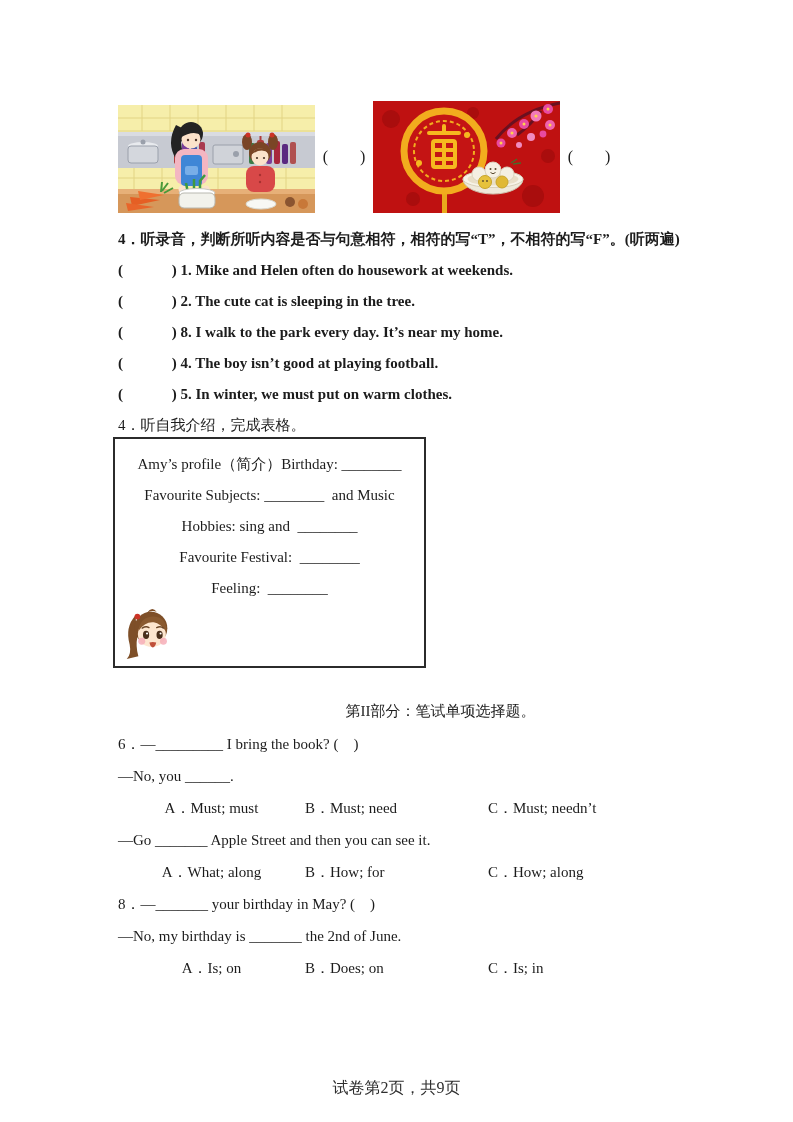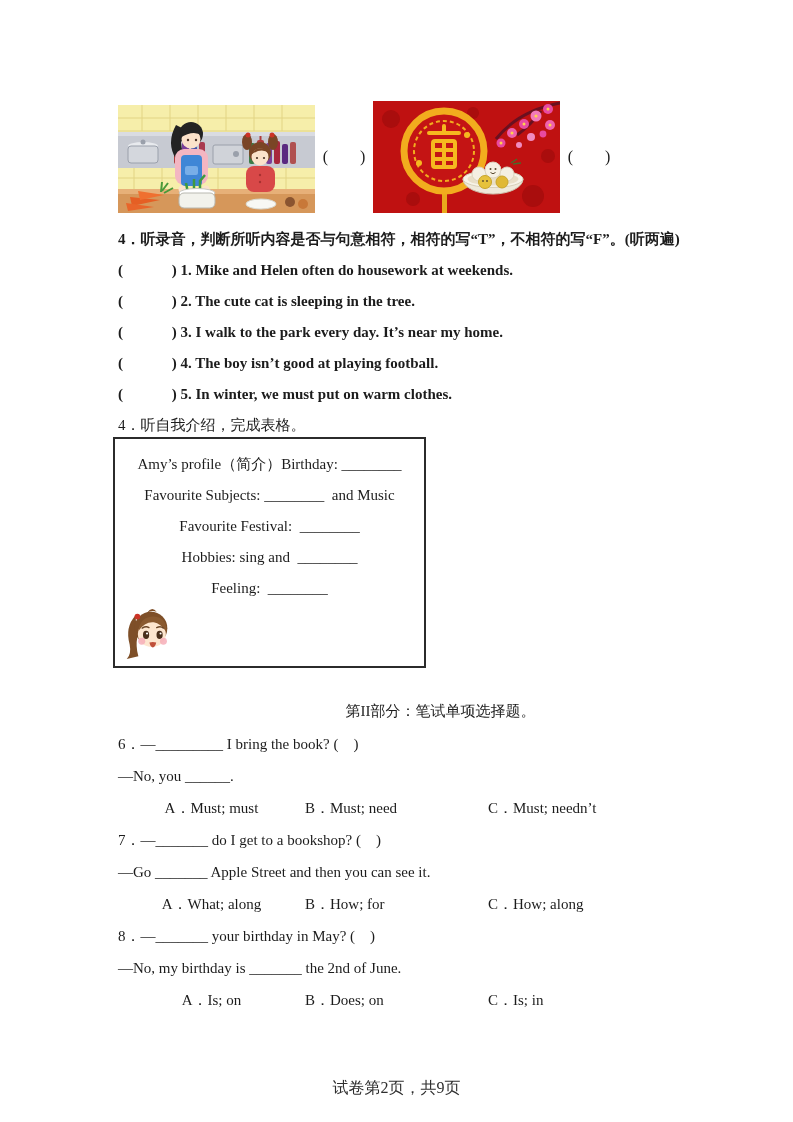--- a/index.html
+++ b/index.html
@@ -203,32 +203,32 @@
       </g>
     </svg>
 
     <span class="bracket">(        )</span>
   </div>
 
   <div class="q4-block">
     <div class="line">4．听录音，判断所听内容是否与句意相符，相符的写“T”，不相符的写“F”。(听两遍)</div>
     <div class="line">(             ) 1. Mike and Helen often do housework at weekends.</div>
     <div class="line">(             ) 2. The cute cat is sleeping in the tree.</div>
-    <div class="line">(             ) 3. I walk to the park every day. It’s near my home.</div>
+    <div class="line">(             ) 8. I walk to the park every day. It’s near my home.</div>
     <div class="line">(             ) 4. The boy isn’t good at playing football.</div>
     <div class="line">(             ) 5. In winter, we must put on warm clothes.</div>
   </div>
 
   <div class="q5-prompt line">4．听自我介绍，完成表格。</div>
 
   <div class="profile-box">
     <div class="pline">Amy’s profile（简介）Birthday: ________</div>
     <div class="pline">Favourite Subjects: ________  and Music</div>
+    <div class="pline">Hobbies: sing and  ________</div>
     <div class="pline">Favourite Festival:  ________</div>
-    <div class="pline">Hobbies: sing and  ________</div>
     <div class="pline">Feeling:  ________</div>
     <svg class="avatar" viewBox="0 0 54 58" xmlns="http://www.w3.org/2000/svg">
       <path d="M14 12 Q3 24 8 42 Q10 52 5 57 L17 54 Q14 44 16 34 Z" fill="#7e4f28"></path>
       <circle cx="30" cy="25" r="17" fill="#7e4f28"></circle>
       <path d="M26 9 q5 -7 10 -1 q-5 -2 -10 1 Z" fill="#7e4f28"></path>
       <circle cx="16" cy="13" r="3" fill="#cc3326"></circle>
       <ellipse cx="31" cy="31" rx="14.5" ry="13.5" fill="#fde6cf"></ellipse>
       <path d="M17 28 Q19 13 33 13 Q47 14 46 29 Q40 20 33 19 Q24 18 17 28 Z" fill="#8a5a30"></path>
       <ellipse cx="25" cy="32" rx="3.2" ry="4.2" fill="#4a2f1a"></ellipse>
       <ellipse cx="39" cy="32" rx="3.2" ry="4.2" fill="#4a2f1a"></ellipse>
@@ -244,21 +244,20 @@
   <div class="part2-title">第II部分：笔试单项选择题。</div>
 
   <div class="written-block">
     <div class="line">6．—_________ I bring the book? (    )</div>
     <div class="line">—No, you ______.</div>
     <div class="opts">
       <span class="opt-a">A．Must; must</span>
       <span class="opt-b">B．Must; need</span>
       <span class="opt-c">C．Must; needn’t</span>
     </div>
-    <div class="line">7．—_______ do I get to a bookshop? (    )</div>
     <div class="line">—Go _______ Apple Street and then you can see it.</div>
     <div class="opts">
       <span class="opt-a">A．What; along</span>
       <span class="opt-b">B．How; for</span>
       <span class="opt-c">C．How; along</span>
     </div>
     <div class="line">8．—_______ your birthday in May? (    )</div>
     <div class="line">—No, my birthday is _______ the 2nd of June.</div>
     <div class="opts">
       <span class="opt-a">A．Is; on</span>

